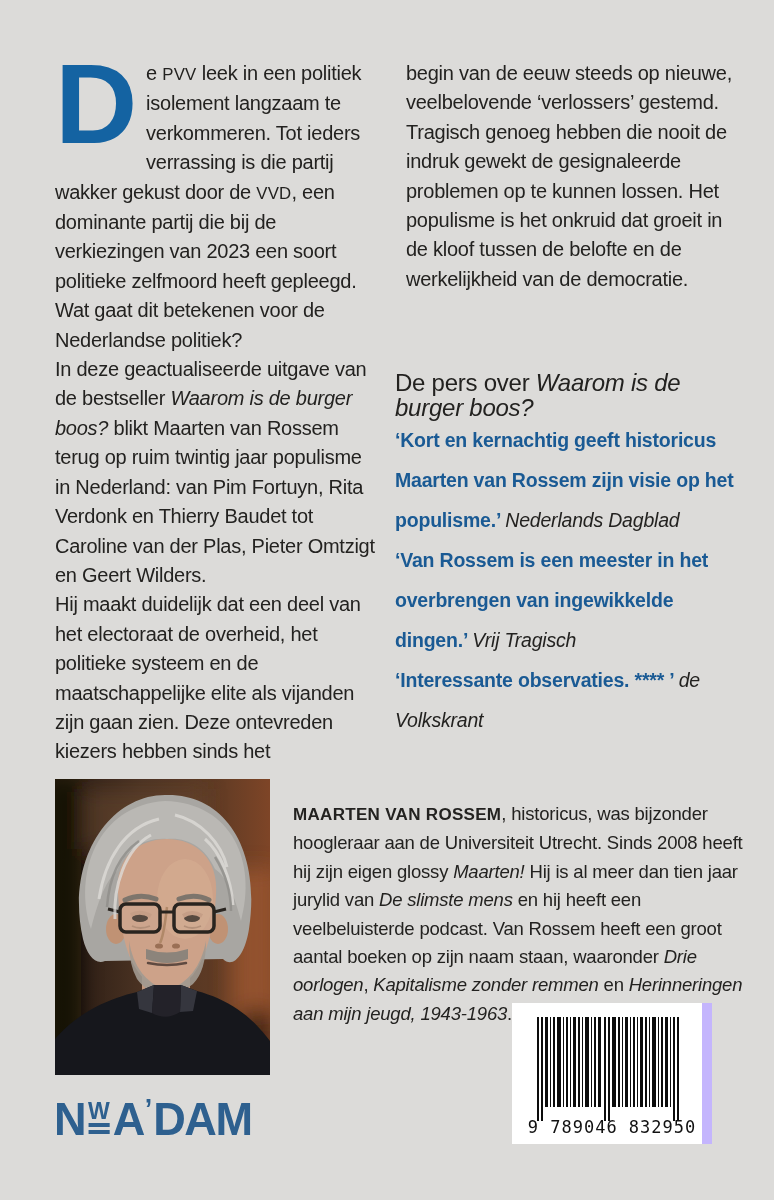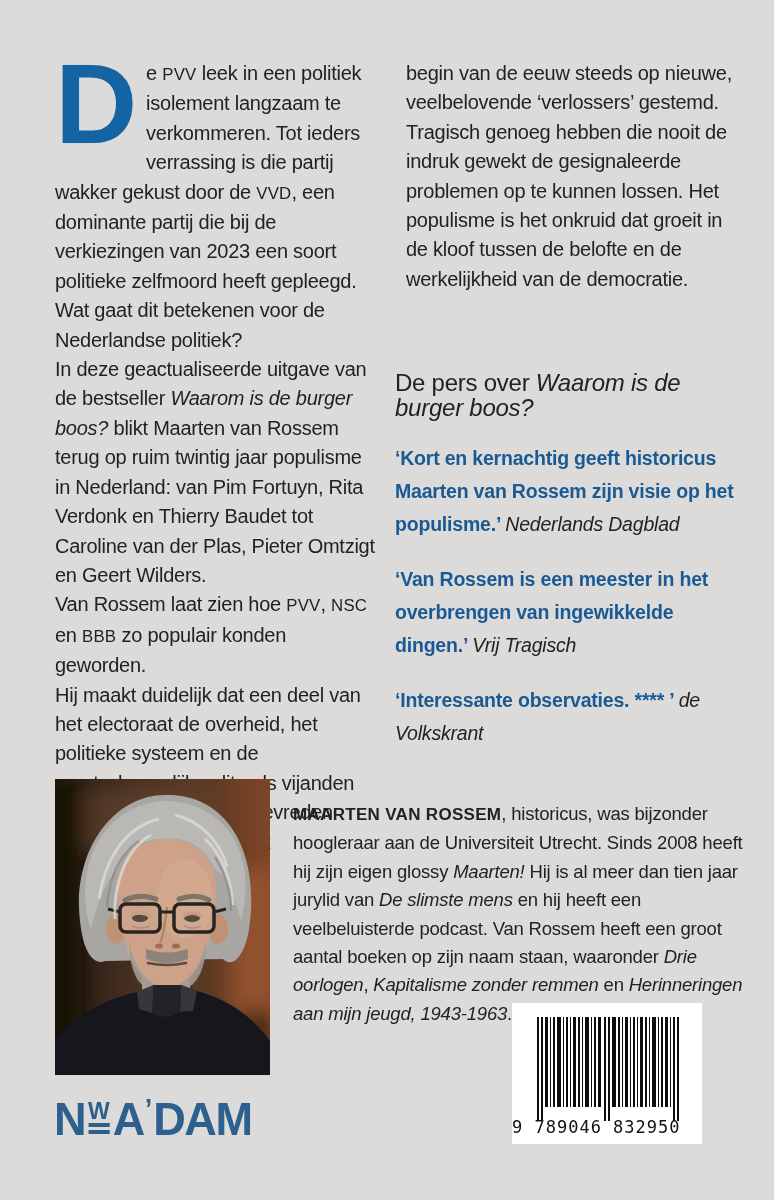--- a/index.html
+++ b/index.html
@@ -18,21 +18,21 @@
   }
   .i   { font-style:italic; }
   .sc  { font-size:0.84em; letter-spacing:0.2px; }
   .name{ font-weight:bold; font-size:0.92em; letter-spacing:0.3px; }
 
   .col-left  { position:absolute; left:55px;  top:59px;  width:326px; }
   .col-right { position:absolute; left:406px; top:59px;  width:338px; }
   .press     { position:absolute; left:395px; top:370px; width:344px; }
   .press-intro { font-size:24px; line-height:25px; letter-spacing:-0.25px; }
   .quote {
-    margin-top:22px; font-size:19.5px; line-height:33px;
+    font-size:19.5px; line-height:40px;
     font-weight:bold; color:var(--quote,#1a5a94); letter-spacing:-0.2px;
   }
   .quote .src { font-weight:normal; font-style:italic; color:var(--ink,#232220); }
 
   .photo-frame { position:absolute; left:55px; top:779px; width:215px; height:296px; }
   .photo-frame svg { display:block; }
 
   .bio { position:absolute; left:293px; top:800px; width:452px;
          font-size:18.5px; line-height:28.4px; letter-spacing:-0.2px; }
 
@@ -47,41 +47,40 @@
   .lg-w   { font-size:24px; line-height:0.75; letter-spacing:0; }
   .lg-bar { width:22px; height:4px; background:var(--logo,#2e608f); margin-top:3px; }
   .lg-apos{ font-size:28px; line-height:0.55; margin:0 1px; letter-spacing:0; }
 
   .website {
     position:absolute; left:207px; top:1119px;
     font-size:13.5px; font-weight:bold; letter-spacing:3px; color:#1b1b1a;
   }
 
   .barcode {
-    position:absolute; left:512px; top:1003px; width:166px; height:141px;
-    background:#ffffff;
+    position:absolute; left:512px; top:1003px; width:200px; height:141px;
+    background:#c4b5fd;
   }
   .barcode svg { position:absolute; left:0; top:0; }
   .isbn {
     position:absolute; left:0; right:0; bottom:7px; text-align:center;
     font-family:"DejaVu Sans Mono", monospace; font-size:17px;
     letter-spacing:1px; color:#111; white-space:pre;
   }
 </style>
 </head>
 <body>
 
 <div class="page">
 
   <div class="col-left body-copy">
     <div class="para">
       <span class="dropcap">D</span><span><span>e </span><span class="sc">PVV</span><span> leek in een politiek isolement langzaam te verkommeren. Tot ieders verrassing is die partij wakker gekust door de </span><span class="sc">VVD</span><span>, een dominante partij die bij de verkiezingen van 2023 een soort politieke zelfmoord heeft gepleegd. Wat gaat dit betekenen voor de Nederlandse politiek?</span></span>
     </div>
     <div class="para"><span>In deze geactualiseerde uitgave van de bestseller </span><span class="i">Waarom is de burger boos?</span><span> blikt Maarten van Rossem terug op ruim twintig jaar populisme in Nederland: van Pim Fortuyn, Rita Verdonk en Thierry Baudet tot Caroline van der Plas, Pieter Omtzigt en Geert Wilders.</span></div>
-    <div class="para"><span>Van Rossem laat zien hoe </span><span class="sc">PVV</span><span>, </span><span class="sc">NSC</span><span> en </span><span class="sc">BBB</span><span> zo populair konden geworden.</span></div>
     <div class="para"><span>Hij maakt duidelijk dat een deel van het electoraat de overheid, het politieke systeem en de maatschappelijke elite als vijanden zijn gaan zien. Deze ontevreden kiezers hebben sinds het</span></div>
   </div>
 
   <div class="col-right body-copy">
     <div class="para"><span>begin van de eeuw steeds op nieuwe, veelbelovende ‘verlossers’ gestemd. Tragisch genoeg hebben die nooit de indruk gewekt de gesignaleerde problemen op te kunnen lossen. Het populisme is het onkruid dat groeit in de kloof tussen de belofte en de werkelijkheid van de democratie.</span></div>
   </div>
 
   <div class="press">
     <div class="press-intro"><span>De pers over </span><span class="i">Waarom is de burger boos?</span></div>
     <div class="quote">

